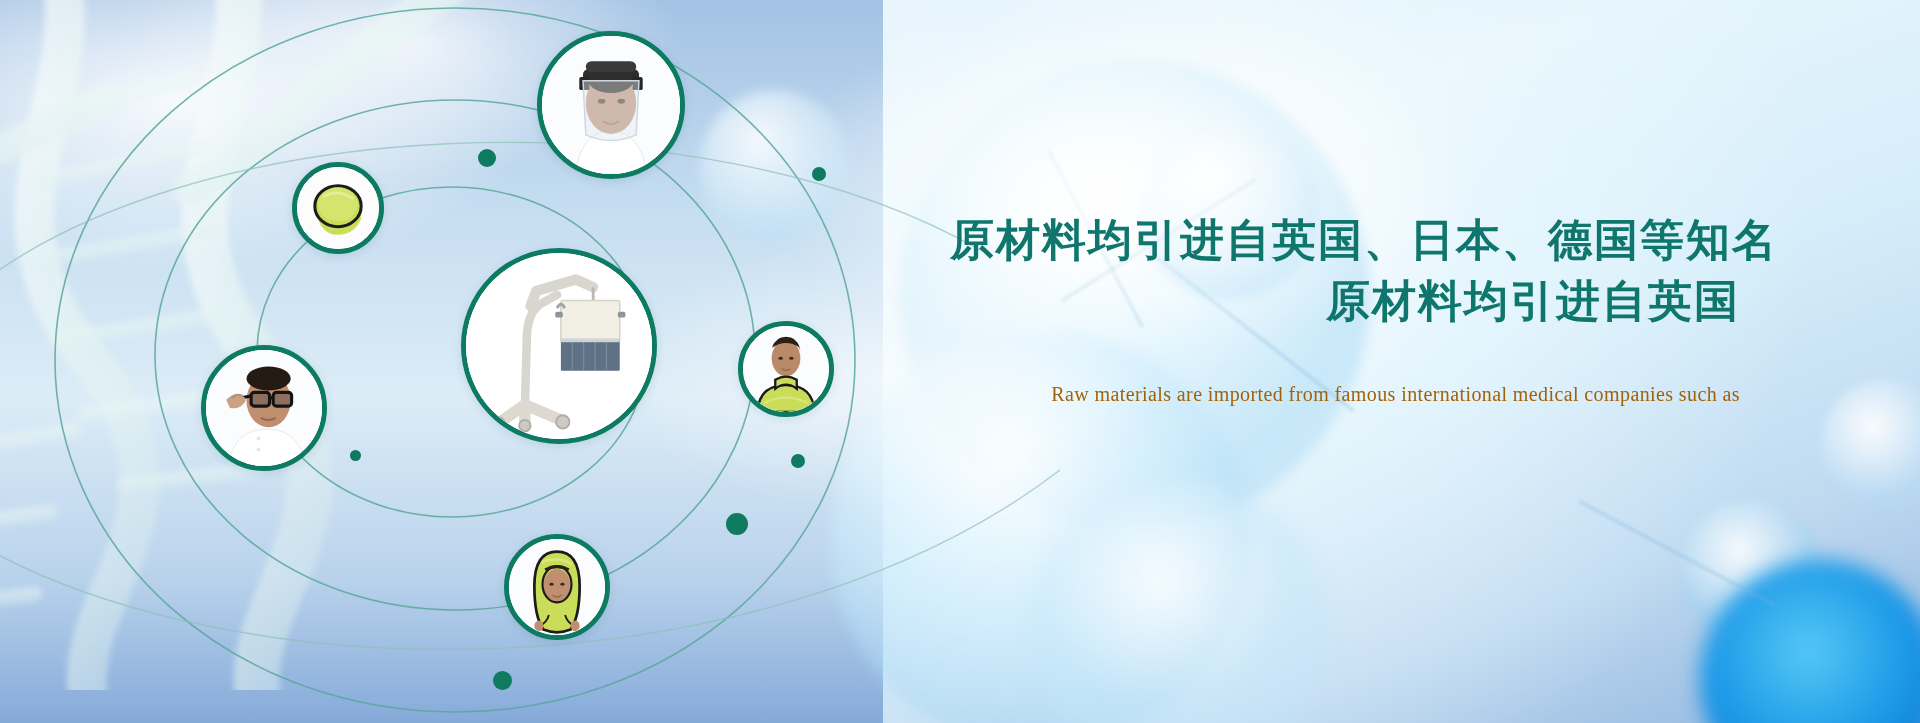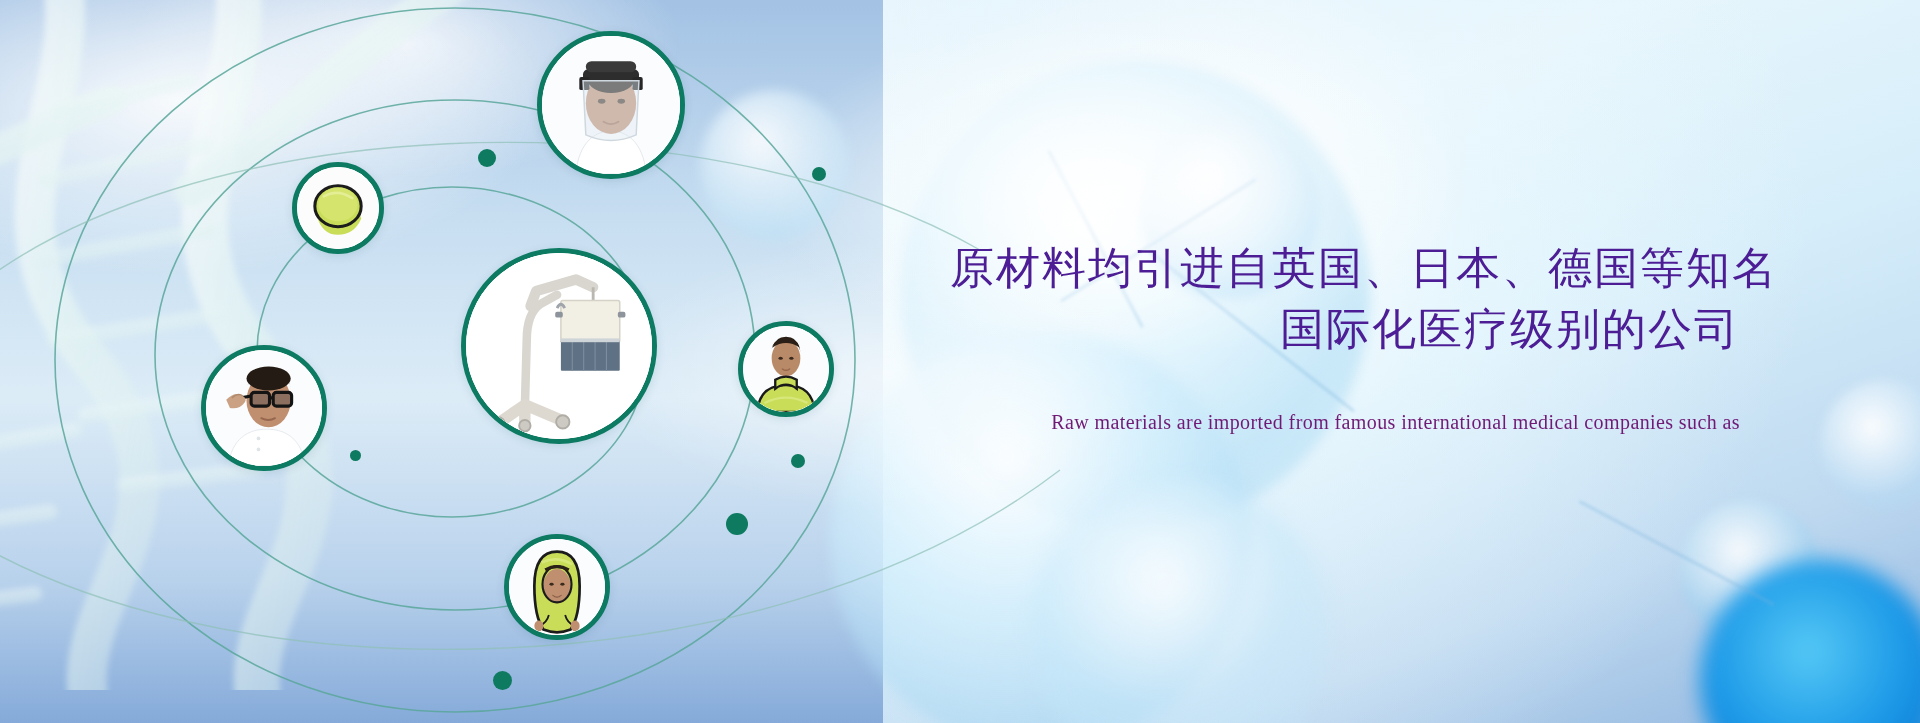--- a/index.html
+++ b/index.html
@@ -67,23 +67,23 @@
 
   
   .bubble{position:absolute;border-radius:50%;background:#fff;
     border:5px solid #0d7a62;box-sizing:border-box;overflow:hidden;
     box-shadow:0 2px 10px rgba(0,70,90,.12);}
   .bubble .inner{position:absolute;inset:0;border-radius:50%;overflow:hidden;background:#fdfdfd;}
   .bubble svg{position:absolute;inset:0;width:100%;height:100%;}
 
   
   .copy{position:absolute;right:180px;top:210px;width:790px;text-align:right;}
-  .h1{color:#4c1d95;font-size:44px;line-height:1.38;letter-spacing:2px;font-weight:400;white-space:nowrap;margin-top:28px;}
+  .h1{color:#0f766e;font-size:44px;line-height:1.38;letter-spacing:2px;font-weight:700;white-space:nowrap;}
   .h1 .l2{display:block;}
-  .sub{margin-top:44px;color:#701a75;font-size:20px;line-height:1.95;
+  .sub{margin-top:44px;color:#a16207;font-size:20px;line-height:1.95;
     font-family:"Liberation Serif",serif;letter-spacing:.4px;}
   .sub .s2{display:block;}
 </style>
 </head>
 <body>
 
 <div class="banner">
 
   <div class="bg-base"></div>
   <div class="bg-sky"></div>
@@ -276,20 +276,20 @@
         <ellipse cx="33" cy="96" rx="5" ry="6" fill="#c08f6f"></ellipse>
         <ellipse cx="73" cy="96" rx="5" ry="6" fill="#c08f6f"></ellipse>
         <path d="M36 26 q17 -8 34 2" fill="none" stroke="#dcea86" stroke-width="3" opacity=".75"></path>
       </svg>
     </div>
   </div>
 
   <div class="copy">
     <div class="h1">
       <span>原材料均引进自英国、日本、德国等知名</span>
-      <span class="l2">国际化医疗级别的公司</span>
+      <span class="l2">原材料均引进自英国</span>
     </div>
     <div class="sub">
       <span>Raw materials are imported from famous international medical companies such as</span>
     </div>
   </div>
 
 </div>
 
 </body></html>

